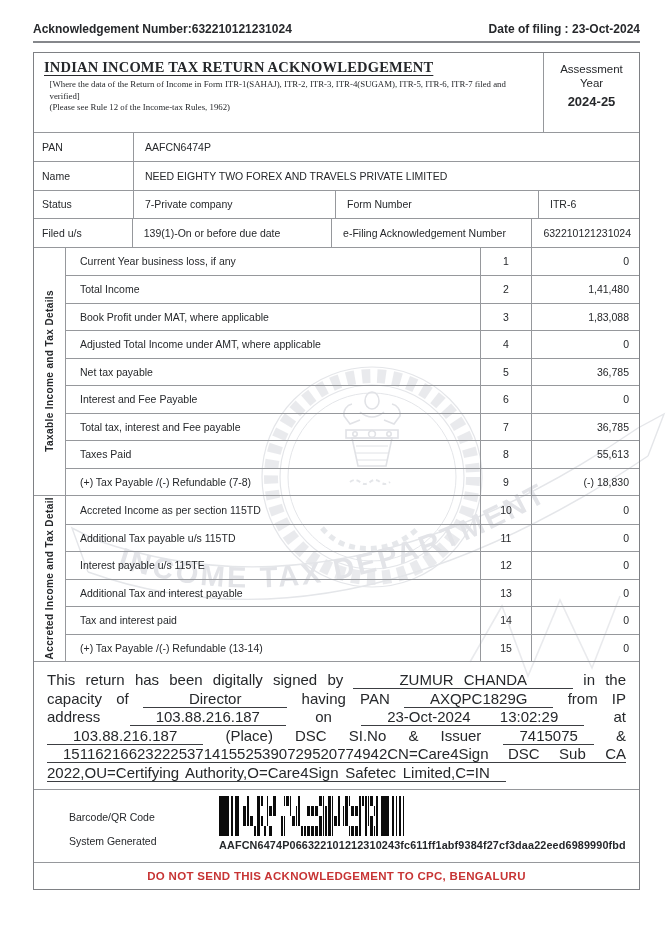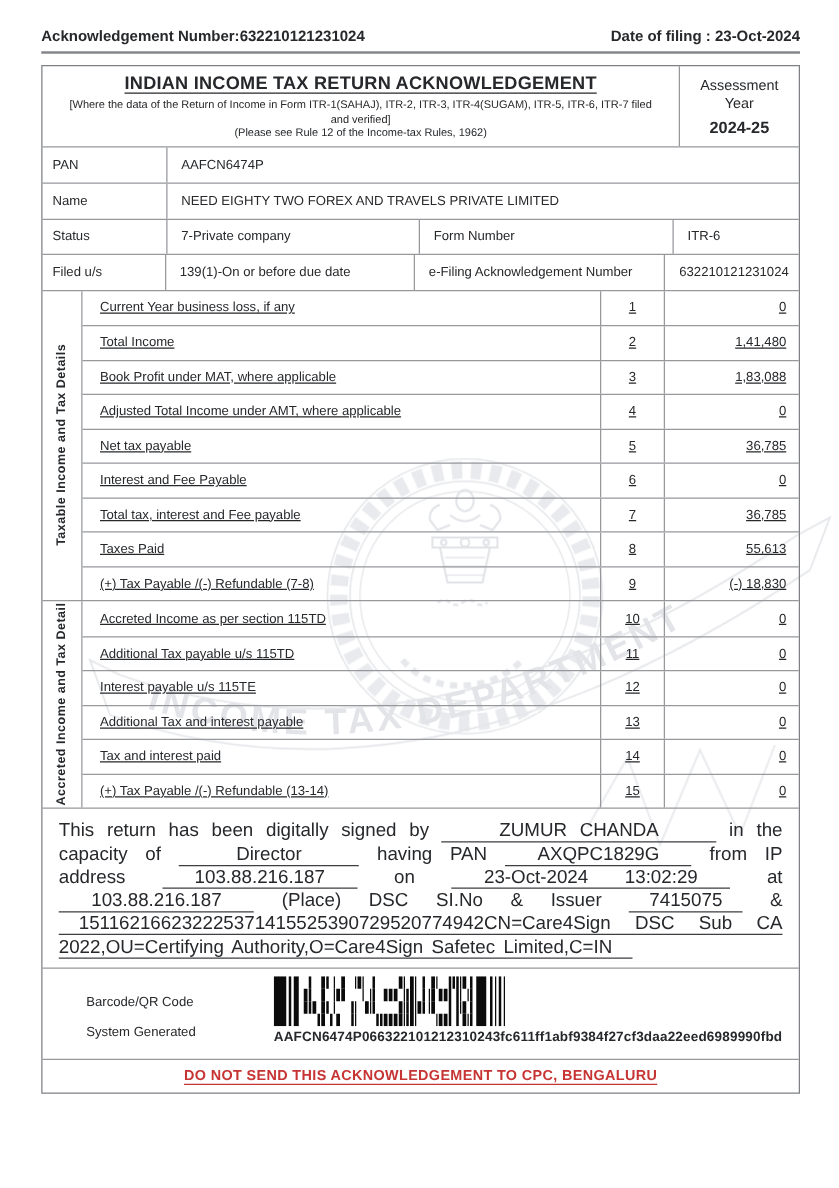--- a/index.html
+++ b/index.html
@@ -18,40 +18,40 @@
   .content{position:relative;z-index:1;padding:22px 31px 0 33px;}
 
   
   .topbar{display:flex;justify-content:space-between;align-items:flex-end;font-size:12px;font-weight:bold;padding-bottom:5px;}
   .rule{border-top:2.5px solid #85878b;margin-bottom:9px;}
 
   
   .docbox{border:1.2px solid var(--b2);width:607px;background:transparent;}
 
   .trow{display:flex;min-height:62px;border-bottom:1px solid var(--b);}
-  .tmain{flex:1;border-right:1px solid var(--b);text-align:center;padding:6px 10px 4px;}
+  .tmain{flex:1;border-right:1px solid var(--b);padding:6px 10px 18px;font-family:Liberation Serif, serif;}
   .doc-title{font-size:14.5px;font-weight:bold;letter-spacing:.2px;text-decoration:underline;text-underline-offset:3px;margin-bottom:3px;}
   .doc-sub{font-size:8.8px;line-height:11.5px;max-width:478px;margin:0 auto;}
   .ay{width:95px;text-align:center;font-size:11.5px;padding-top:9px;line-height:14px;}
   .ay-val{font-size:13px;font-weight:600;margin-top:5px;}
 
   .irow{display:flex;border-bottom:1px solid var(--b);font-size:10.5px;align-items:stretch;}
   .cell{display:flex;align-items:center;padding:0 8px;}
   .ilabel{width:100px;border-right:1px solid var(--b);}
   .ivalue{flex:1;padding-left:11px;}
   .h28{min-height:28px;} .h27{min-height:27px;}
   .c2{width:202px;border-right:1px solid var(--b);padding-left:11px;}
   .c3{width:203px;border-right:1px solid var(--b);padding-left:11px;}
   .c4{flex:1;padding-left:11px;}
 
   
   .section{display:flex;border-bottom:1px solid var(--b);}
   .vlabel{width:32px;border-right:1px solid var(--b);display:flex;align-items:center;justify-content:center;}
   .vlabel span{writing-mode:vertical-rl;transform:rotate(180deg);font-weight:bold;font-size:10px;letter-spacing:.4px;white-space:nowrap;}
-  .rows{flex:1;display:flex;flex-direction:column;text-decoration:underline;}
+  .rows{flex:1;display:flex;flex-direction:column;}
   .nrow{display:flex;min-height:27.5px;font-size:10.5px;}
   .nrow + .nrow{border-top:1px solid var(--b);}
   .nd{flex:1;display:flex;align-items:center;padding-left:14px;border-right:1px solid var(--b);}
   .ns{width:51px;display:flex;align-items:center;justify-content:center;border-right:1px solid var(--b);}
   .nv{width:107px;display:flex;align-items:center;justify-content:flex-end;padding-right:10px;}
 
   
   .sig{min-height:98px;border-bottom:1px solid var(--b);padding:9px 13px 6px;font-size:15px;line-height:18.6px;text-align:justify;word-spacing:2.5px;}
   .u{border-bottom:1px solid #3c3e42;padding:0 16px;}
   .u-xl{padding:0 46px;}
@@ -59,21 +59,21 @@
 
   
   .bcrow{display:flex;min-height:73px;border-bottom:1px solid var(--b);font-size:10.5px;}
   .bclabels{width:185px;padding:15px 0 0 35px;line-height:24px;}
   .bcarea{flex:1;padding-top:6px;}
   .bcsvg{display:block;width:188px;height:40px;}
   .bctext{font-size:10.8px;font-weight:bold;letter-spacing:.15px;margin-top:3px;white-space:nowrap;}
 
   
   .warnrow{min-height:26px;display:flex;align-items:center;justify-content:center;}
-  .warn{color:#c73434;font-weight:bold;font-size:11.5px;letter-spacing:.3px;text-decoration:underline;text-underline-offset:3px;}
+  .warn{color:#c73434;font-weight:bold;font-size:11.5px;letter-spacing:.3px;text-underline-offset:3px;}
 </style>
 </head>
 <body>
 
 <div class="page">
 
   <svg class="wm" viewBox="0 0 671 950" aria-hidden="true">
     <g opacity="0.5" fill="none" stroke="#c9ccd3">
 
       <g>

